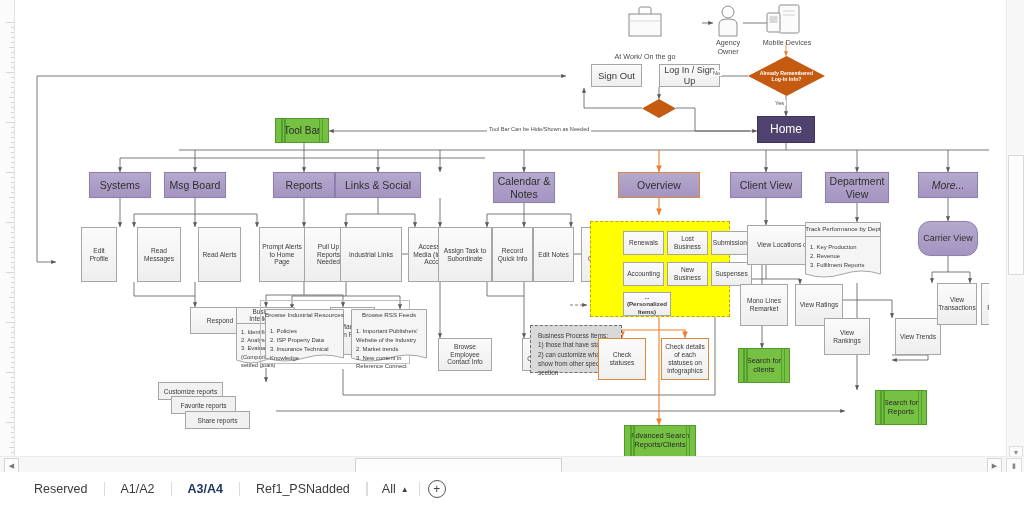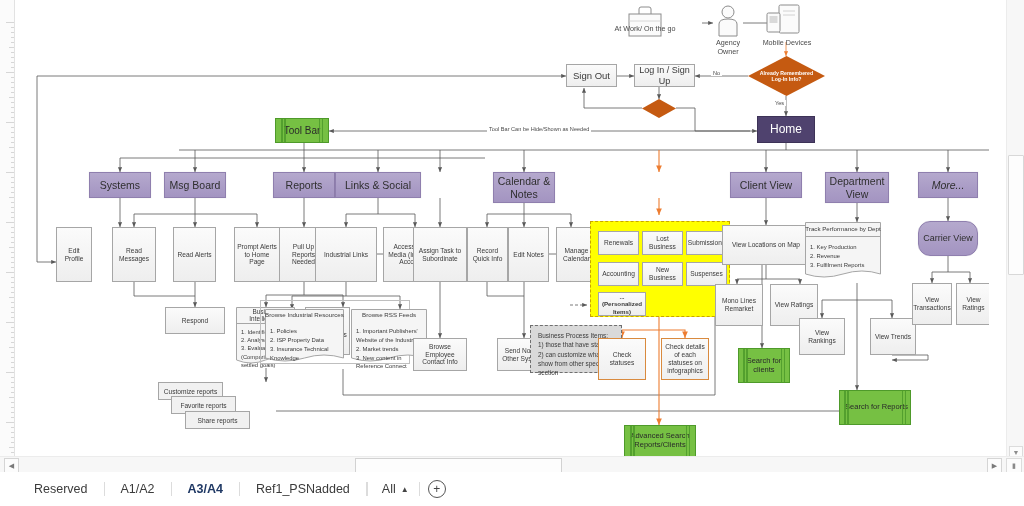--- a/index.html
+++ b/index.html
@@ -111,21 +111,21 @@
   .n-green{
     background:#76c043;border:1px solid #4e9a2a;color:#2a2a2a;font-size:7.5px;
     position:absolute;
   }
   .n-green .bars{
     position:absolute;left:0;top:0;bottom:0;width:100%;pointer-events:none;
   }
   .n-green .bars i{position:absolute;top:0;bottom:0;width:1.5px;background:#4e9a2a;opacity:.85;}
   .n-white{
     background:linear-gradient(180deg,#fbfbfb 0%,#eeeeee 100%);
-    border:1px solid #a6a6a6;color:#3a3a3a;font-size:6.6px;
+    border:1px solid #a6a6a6;color:#3a3a3a;font-size:6.6px;margin-left:25px;
   }
   .n-orangeborder{
     background:linear-gradient(180deg,#fbfbfb 0%,#efefef 100%);
     border:1px solid #d98a3e;color:#3a3a3a;font-size:6.6px;
   }
   .n-dashgrey{
     background:#d9d9d9;border:1.5px dashed #6f6f6f;color:#3a3a3a;font-size:6.4px;
     text-align:left;align-items:flex-start;justify-content:flex-start;
     padding:5px 4px 4px 5px;line-height:1.45;
   }
@@ -408,21 +408,21 @@
       <g stroke="#595959" stroke-width="0.8" fill="none" stroke-dasharray="3,2">
         <path d="M555,305 L572,305" marker-end="url(#ah)"></path>
       </g>
     </svg>
 
     <svg class="icon-svg" style="left:608px;top:4px;" width="44" height="34">
       <rect x="6" y="10" width="32" height="22" fill="#fbfbfb" stroke="#8c8c8c" stroke-width="1"></rect>
       <path d="M16,10 L16,5 Q16,3 18,3 L26,3 Q28,3 28,5 L28,10" fill="none" stroke="#8c8c8c" stroke-width="1"></path>
       <line x1="6" y1="17" x2="38" y2="17" stroke="#d0d0d0" stroke-width="0.8"></line>
     </svg>
-    <div class="toplbl" style="left:580px;top:24px;width:100px;text-align:center;">At Work/ On the go</div>
+    <div class="toplbl" style="left:580px;top:52px;width:100px;text-align:center;">At Work/ On the go</div>
 
     <svg class="icon-svg" style="left:698px;top:4px;" width="30" height="34">
       <circle cx="15" cy="8" r="6" fill="#fbfbfb" stroke="#8c8c8c" stroke-width="1"></circle>
       <path d="M6,32 L6,20 Q6,15 15,15 Q24,15 24,20 L24,32 z" fill="#fbfbfb" stroke="#8c8c8c" stroke-width="1"></path>
     </svg>
     <div class="toplbl" style="left:683px;top:38px;width:60px;text-align:center;">Agency
 Owner</div>
 
     <svg class="icon-svg" style="left:750px;top:3px;" width="42" height="36">
       <rect x="14" y="2" width="20" height="28" rx="1.5" fill="#fbfbfb" stroke="#8c8c8c" stroke-width="1"></rect>
@@ -476,20 +476,23 @@
     </div>
     <div class="node n-purple" style="left:258px;top:172px;width:62px;height:26px;">
       <span>Reports</span>
     </div>
     <div class="node n-purple" style="left:320px;top:172px;width:86px;height:26px;">
       <span>Links &amp; Social</span>
     </div>
     <div class="node n-purple" style="left:478px;top:172px;width:62px;height:31px;">
       <span>Calendar &amp; Notes</span>
     </div>
+    <div class="node n-purple" style="left:603px;top:172px;width:82px;height:26px;border-color:#d98a3e;">
+      <span>Overview</span>
+    </div>
     <div class="node n-purple" style="left:715px;top:172px;width:72px;height:26px;">
       <span>Client View</span>
     </div>
     <div class="node n-purple" style="left:810px;top:172px;width:64px;height:31px;">
       <span>Department View</span>
     </div>
     <div class="node n-purple" style="left:903px;top:172px;width:60px;height:26px;font-style:italic;">
       <span>More...</span>
     </div>
     <div class="node n-purple" style="left:903px;top:221px;width:60px;height:35px;font-size:9px;border-radius:12px;">
@@ -663,21 +666,21 @@
       <div class="dbody" style="top:16px;font-size:5.9px;line-height:1.5;">1. Key Production
 2. Revenue
 3. Fulfilment Reports</div>
     </div>
     <div class="node n-white" style="left:784px;top:318px;width:46px;height:37px;">
       <span>View Rankings</span>
     </div>
     <div class="node n-white" style="left:855px;top:318px;width:46px;height:37px;">
       <span>View Trends</span>
     </div>
-    <div class="node n-green" style="left:824px;top:390px;width:72px;height:35px;justify-content:flex-end;">
+    <div class="node n-green" style="left:860px;top:390px;width:52px;height:35px;">
       <div class="bars">
         <i style="left:4px;"></i>
           <i style="left:7px;"></i>
         <i style="right:4px;"></i>
           <i style="right:7px;"></i>
       </div>
       <span>Search for Reports</span>
     </div>
 
     <div class="node n-white" style="left:897px;top:283px;width:40px;height:42px;">

